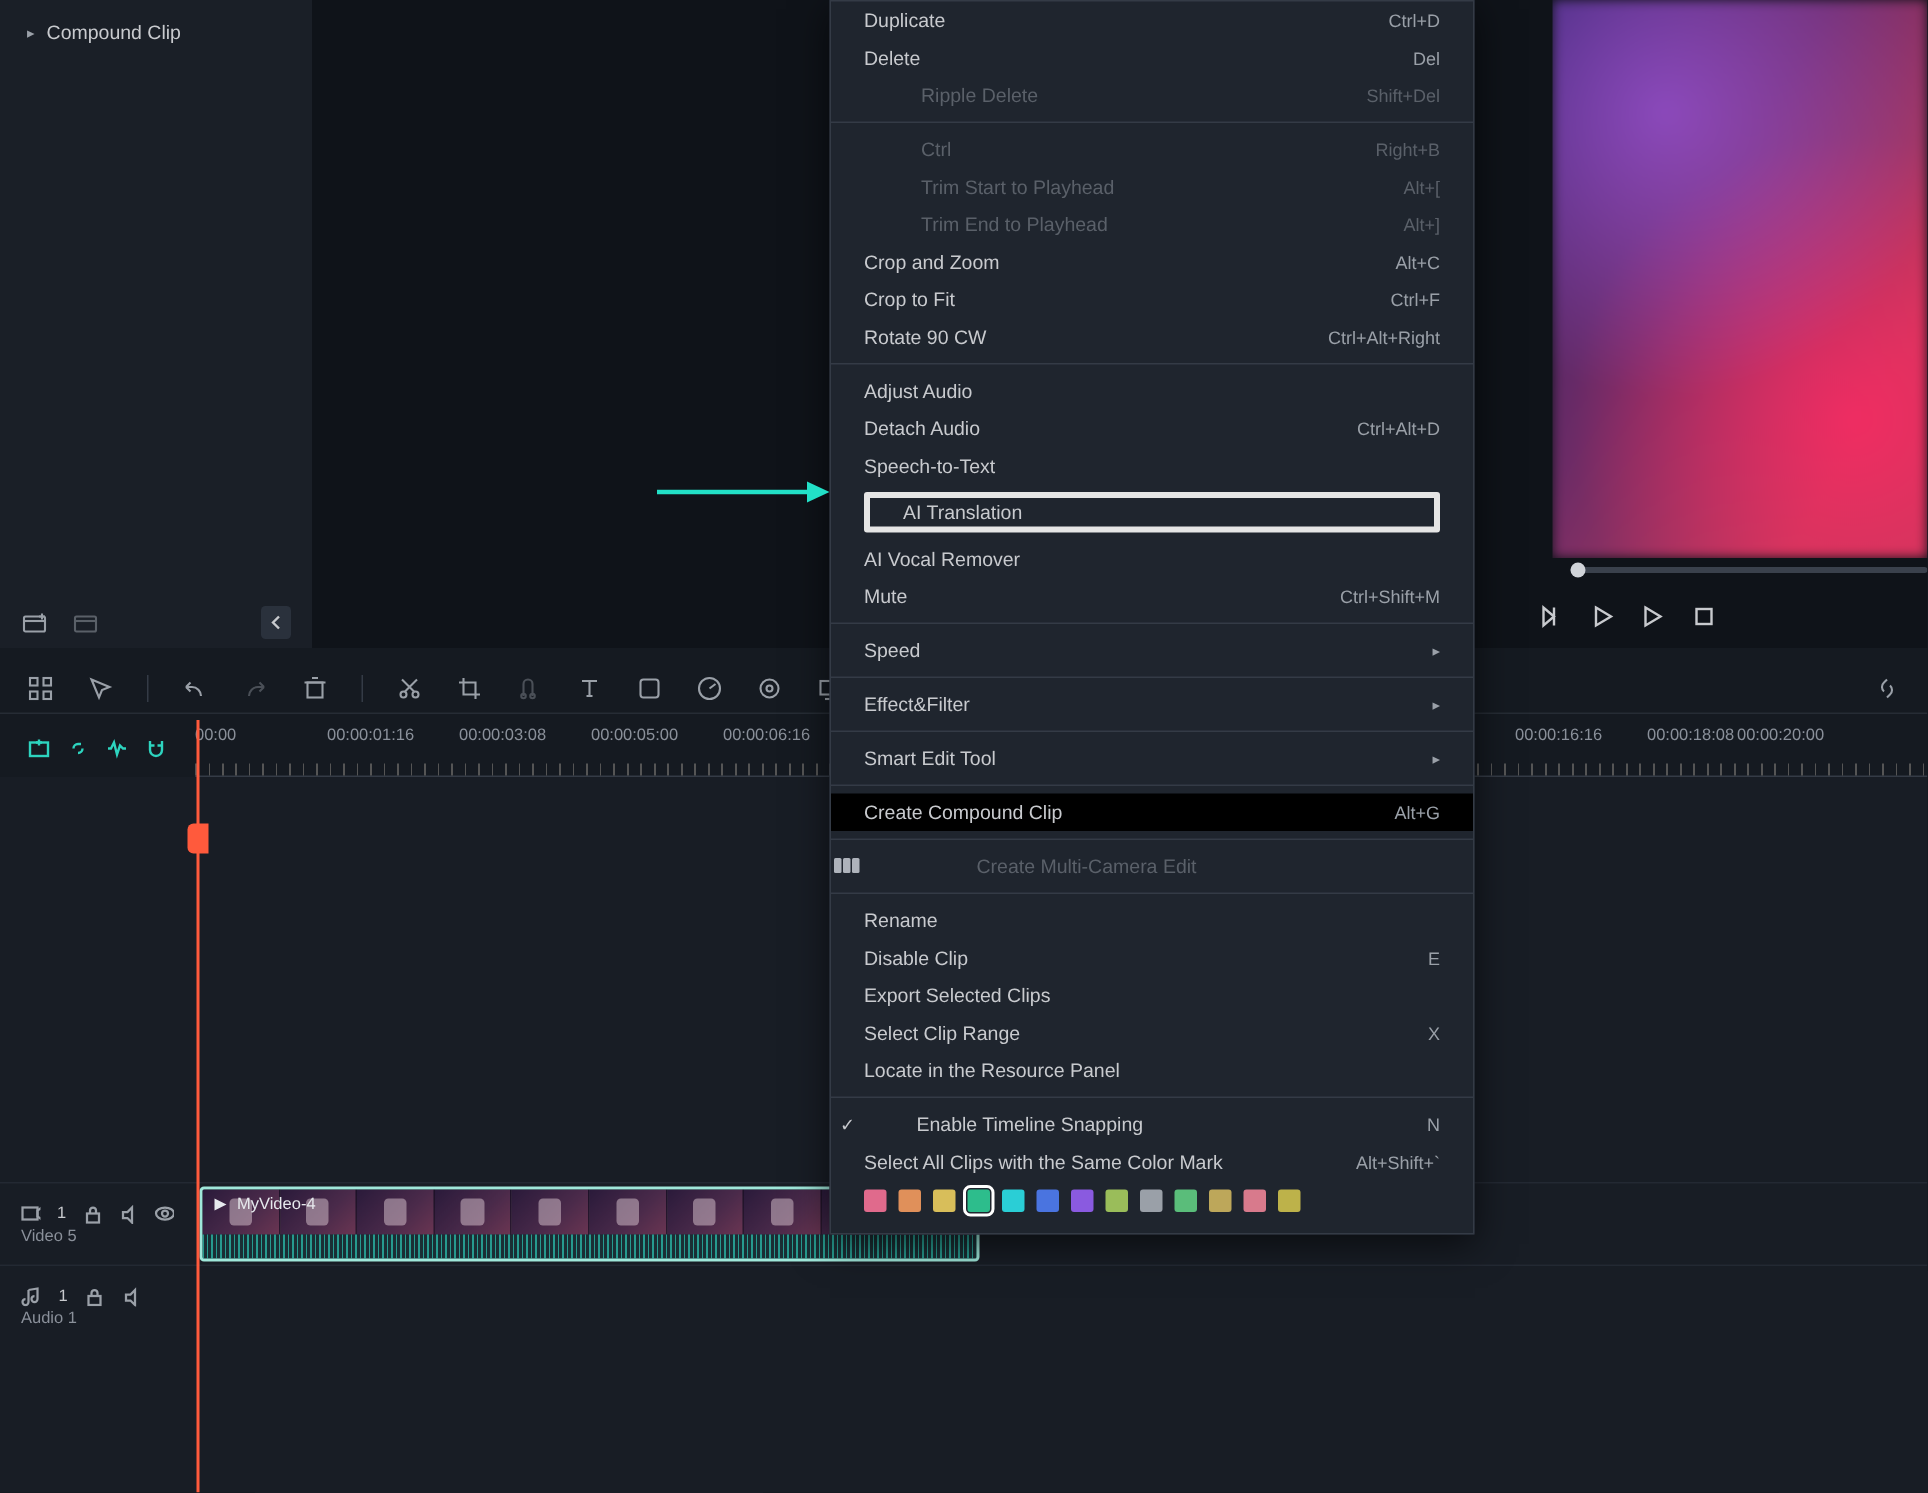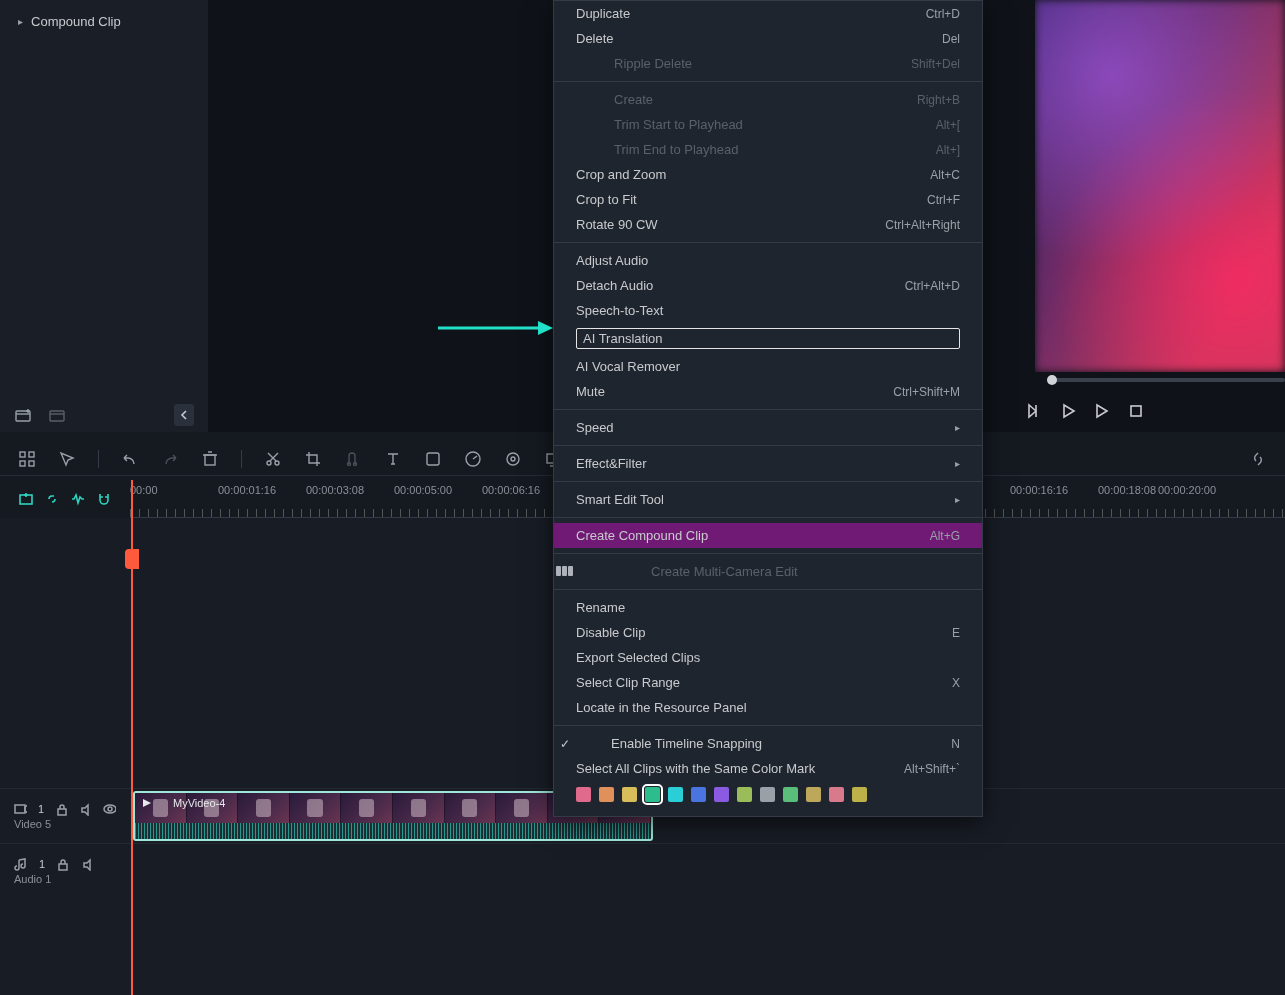--- a/index.html
+++ b/index.html
@@ -57,31 +57,31 @@
   .track-icons svg { width:14px; height:14px; stroke:#9aa0a8; fill:none; stroke-width:1.5; }
   .track-name { font-size:11px; color:#8a909a; }
   .track-content { flex:1; position:relative; height:100%; }
 
   
   .clip { position:absolute; left:3px; top:2px; height:50px; width:520px; background:#1a2e34; border:2px solid #9fe7da; border-radius:3px; overflow:hidden; }
   .clip-thumbs { height:30px; display:flex; }
   .clip-thumb { flex:1; background: linear-gradient(135deg,#2a1a3a,#4a2a4a 60%,#6a3552); border-right:1px solid rgba(0,0,0,0.3); position:relative; }
   .clip-thumb::after { content:""; position:absolute; left:35%; top:20%; width:30%; height:60%; background:rgba(220,200,210,0.5); border-radius:3px; }
   .clip-wave { height:18px; background: repeating-linear-gradient(to right, #2dd4bf 0 1px, transparent 1px 3px); opacity:0.65; }
-  .clip-title { position:absolute; left:6px; top:4px; font-size:11px; color:#e6e9ed; display:flex; align-items:center; gap:20px; z-index:2; }
+  .clip-title { position:absolute; left:6px; top:4px; font-size:11px; color:#e6e9ed; display:flex; align-items:center; gap:5px; z-index:2; }
   .clip-title svg { width:12px; height:12px; fill:#e6e9ed; }
 
   
   .ctx { position:absolute; left:553px; top:0; width:430px; background:#1f252e; border:1px solid #343b46; box-shadow:0 6px 24px rgba(0,0,0,0.6); z-index:20; font-size:13px; padding-bottom:10px; }
   .ctx .item { display:flex; align-items:center; padding:5px 22px; min-height:23px; cursor:pointer;gap:35px; }
   .ctx .item .lbl { flex:1; }
   .ctx .item .sc { color:#9aa0a8; font-size:12px; }
   .ctx .item.disabled .lbl, .ctx .item.disabled .sc { color:#5a6069;margin-left:38px; }
-  .ctx .item.highlight .lbl { border:1px solid #e5e5e5; padding:2px 6px; border-radius:2px; display:inline-block; }
-  .ctx .item.hovered { background:#701a75; }
+  .ctx .item.highlight .lbl { border:4px solid #e5e5e5; padding:2px 22px; border-radius:2px; display:inline-block; }
+  .ctx .item.hovered { background:#000000; }
   .ctx .sep-line { height:1px; background:#343b46; margin:5px 0; }
   .ctx .sub-caret { margin-left:8px; font-size:10px; color:#9aa0a8; }
   .ctx .check { width:14px; margin-left:-16px; margin-right:2px; font-size:12px; }
   .ctx .mc-icon { width:18px; height:12px; margin-left:-20px; margin-right:4px; display:inline-flex; }
   .ctx .mc-icon span { width:5px; height:10px; background:#aeb3bb; margin-right:1px; border-radius:1px; }
   .ctx .colors { display:flex; gap:8px; padding:6px 22px 4px; }
   .ctx .swatch { width:15px; height:15px; border-radius:2px; }
   .ctx .swatch.sel { outline:2px solid #fff; outline-offset:1px; }
 
   
@@ -320,21 +320,21 @@
     <div class="item">
       <span class="lbl">Delete</span>
       <span class="sc">Del</span>
     </div>
     <div class="item disabled">
       <span class="lbl">Ripple Delete</span>
       <span class="sc">Shift+Del</span>
     </div>
     <div class="sep-line"></div>
     <div class="item disabled">
-      <span class="lbl">Create</span>
+      <span class="lbl">Ctrl</span>
       <span class="sc">Right+B</span>
     </div>
     <div class="item disabled">
       <span class="lbl">Trim Start to Playhead</span>
       <span class="sc">Alt+[</span>
     </div>
     <div class="item disabled">
       <span class="lbl">Trim End to Playhead</span>
       <span class="sc">Alt+]</span>
     </div>

